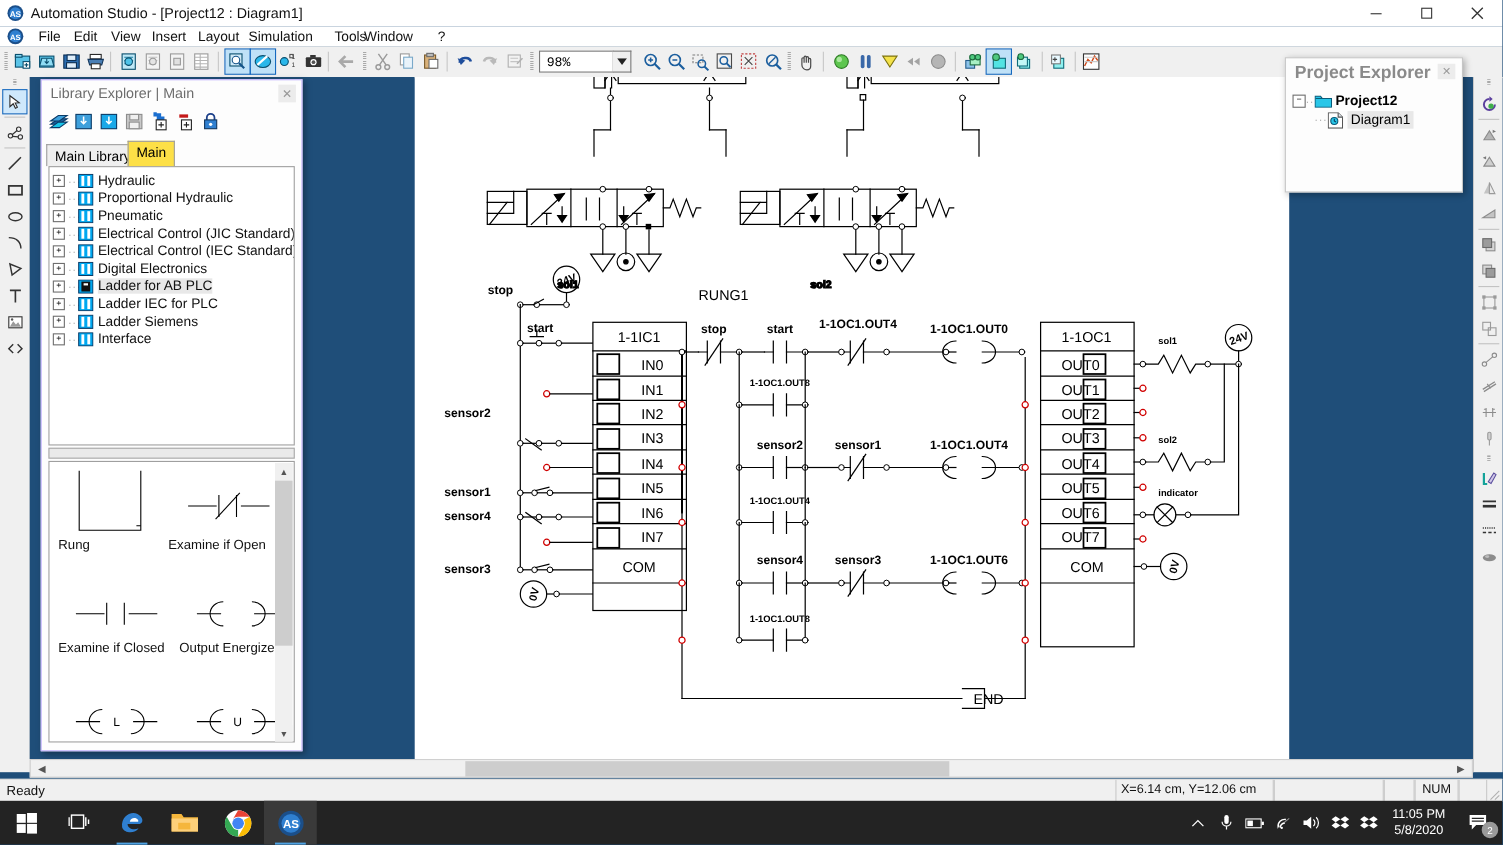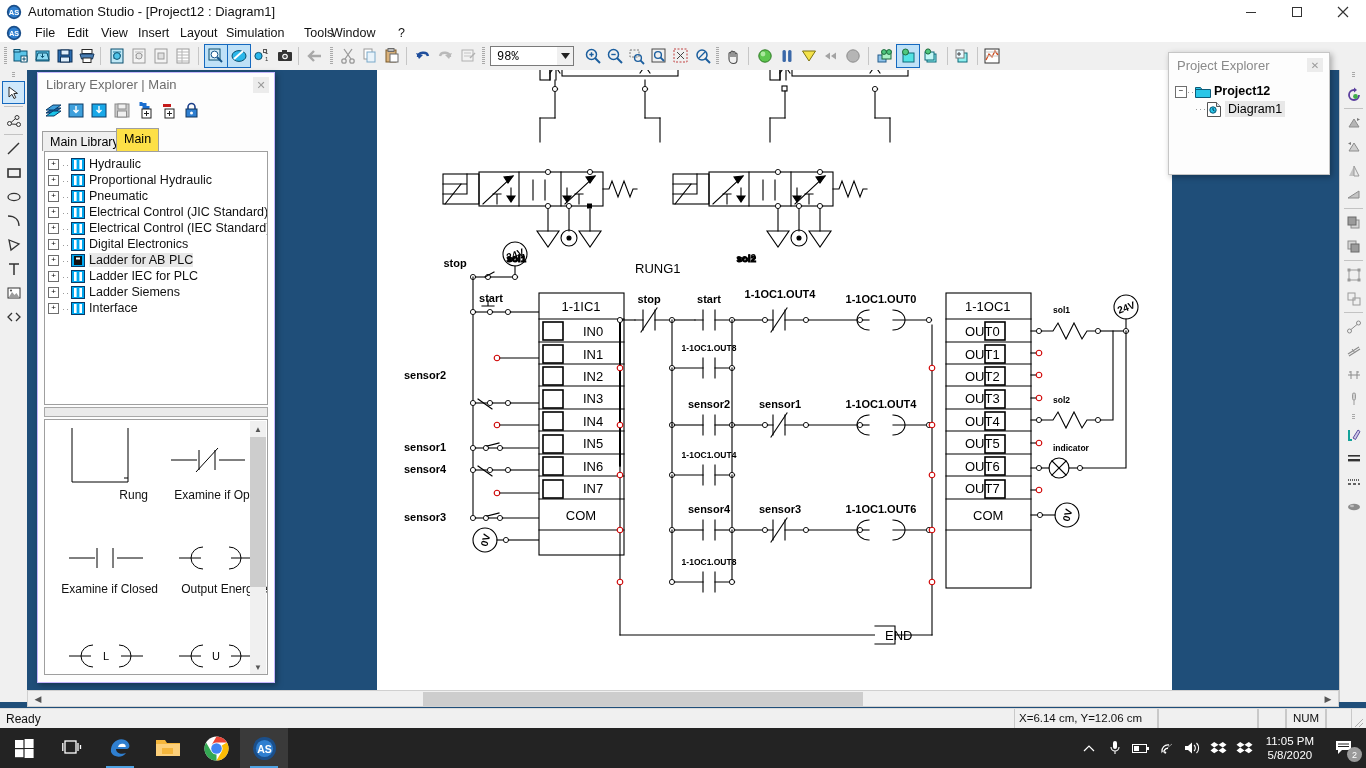--- a/index.html
+++ b/index.html
@@ -67,29 +67,29 @@
            box-sizing:border-box;overflow:hidden;}
   .treerow{left:3px;height:16px;line-height:16px;font-size:12.5px;color:#111;white-space:nowrap;}
   .treerow .exp{display:inline-block;width:9px;height:9px;border:1px solid #6e6e6e;background:#fff;
        font-size:8px;line-height:7px;text-align:center;vertical-align:middle;margin-right:3px;color:#000;}
   .treerow .dots{display:inline-block;width:9px;color:#8d8d8d;vertical-align:middle;letter-spacing:1px;font-size:9px;}
   .treerow .bico{display:inline-block;width:14px;height:13px;vertical-align:middle;margin-right:4px;}
   .treerow.selrow .lbl{background:#e8e8e8;}
   #libsplit{left:6px;top:334px;width:224px;height:10px;background:#eaeaea;border:1px solid #a8a8a8;box-sizing:border-box;}
   #libpreview{left:6px;top:346px;width:224px;height:256px;background:#fff;border:1px solid #9f9f9f;
               box-sizing:border-box;overflow:hidden;}
-  .sym-cell{position:absolute;text-align:right;font-size:12px;color:#111;}
+  .sym-cell{position:absolute;text-align:left;font-size:12px;color:#111;}
   #libscroll{right:1px;top:1px;width:16px;height:254px;background:#f0f0f0;}
   .sbarr{width:16px;height:16px;display:flex;align-items:center;justify-content:center;font-size:8px;color:#555;background:#f0f0f0;}
   #libscrollthumb{left:0;top:16px;width:16px;height:150px;background:#cdcdcd;}
 
   
   #projpanel{left:1168px;top:52px;width:160px;height:121px;background:#fdfdfd;border:1px solid #c6c6c6;
              box-shadow:2px 2px 6px rgba(0,0,0,.3);}
-  #projtitle{left:8px;top:5px;font-size:13px;color:#8a8a8a;}
+  #projtitle{left:8px;top:5px;font-size:16px;color:#8a8a8a;font-weight:bold;}
   #projclose{right:6px;top:5px;width:16px;height:14px;background:#ececec;color:#9a9a9a;font-size:10px;
              display:flex;align-items:center;justify-content:center;}
   .projrow{height:17px;line-height:17px;font-size:12.5px;white-space:nowrap;}
 
   
   #hscroll{left:27px;top:690px;width:1312px;height:17px;background:#f0f0f0;border:1px solid #d0d0d0;box-sizing:border-box;}
   #hscrollthumb{left:395px;top:1px;width:440px;height:14px;background:#cdcdcd;}
   .hsarr{top:0;width:16px;height:15px;display:flex;align-items:center;justify-content:center;font-size:9px;color:#555;}
   #statusbar{left:0;top:708px;width:1366px;height:20px;background:#f0f0f0;border-top:1px solid #dcdcdc;}
   #statusbar .ready{left:6px;top:3px;font-size:12px;color:#111;}

